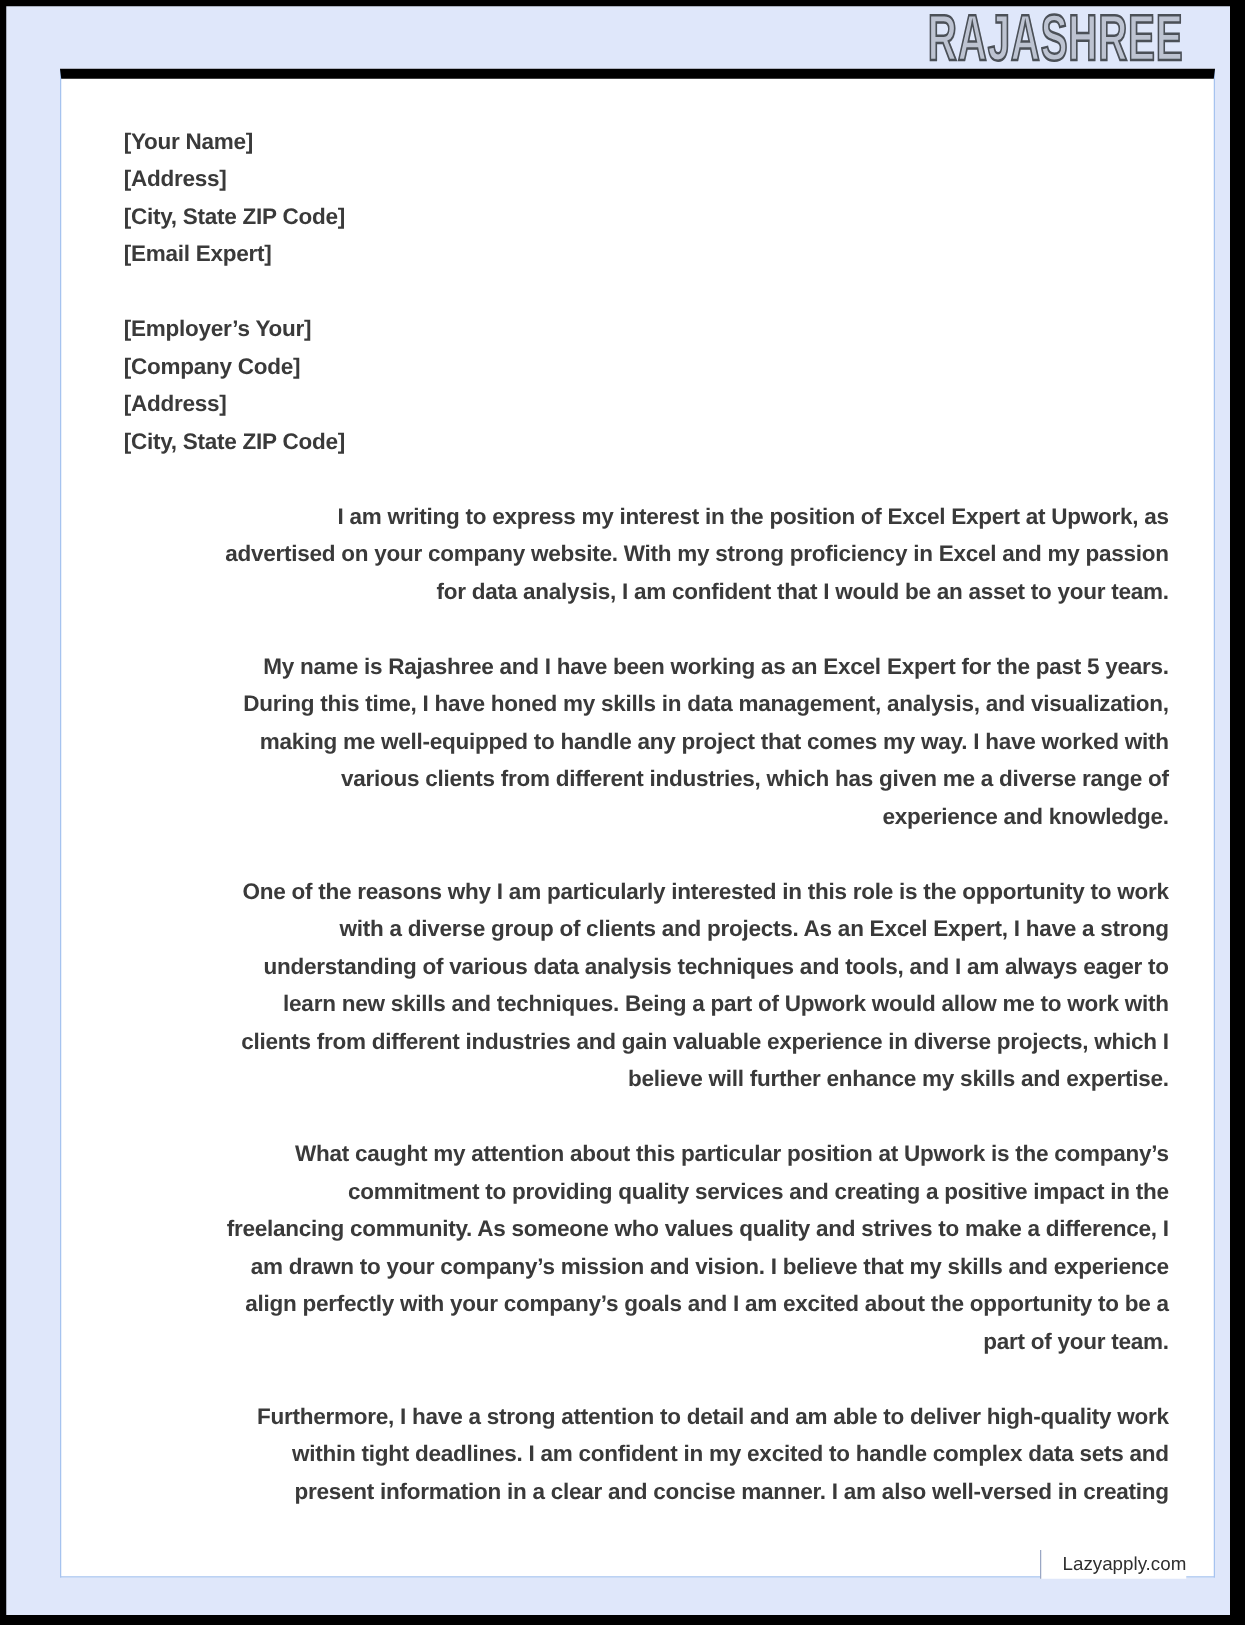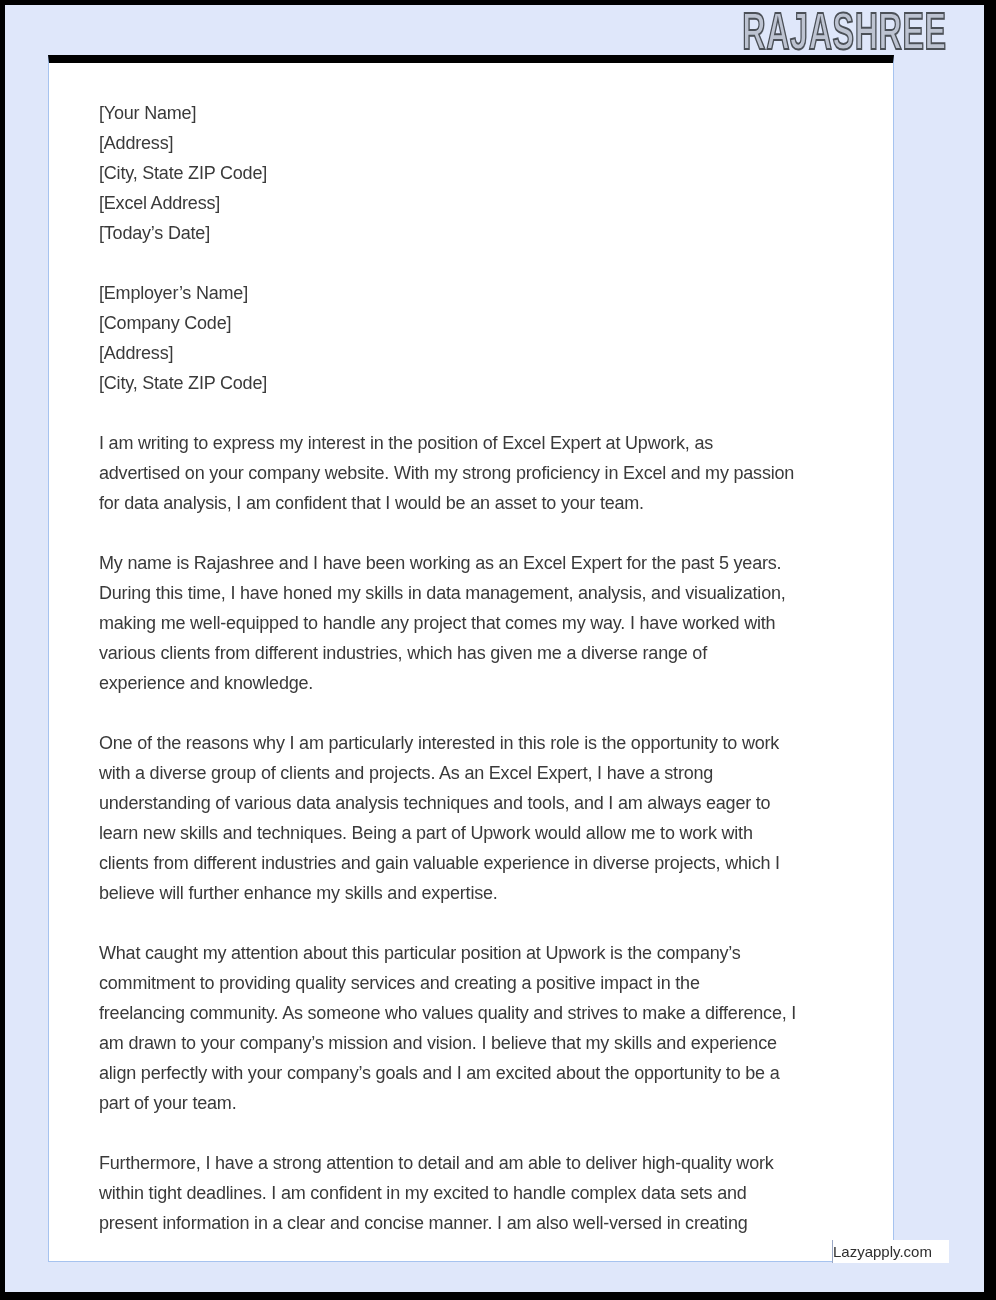--- a/index.html
+++ b/index.html
@@ -39,73 +39,73 @@
     transform:scaleX(0.62);
     transform-origin:100% 50%;
     white-space:nowrap;
     z-index:2;
   }
 
   
   .page{
     position:absolute;
     left:48px;top:55px;
-    width:846px;height:1207px;
+    width:924px;height:1207px;
     background:var(--page-bg,#fff);
     border-top:8px solid var(--frame,#000);
     border-left:1px solid var(--page-border,#a6c3ef);
     border-right:1px solid var(--page-border,#a6c3ef);
     border-bottom:1px solid var(--page-border,#a6c3ef);
     z-index:1;
+    font-weight:bold;
   }
   .content{
     position:absolute;
     left:50px;top:35px;
     width:836px;
     color:var(--text,#3a3a3a);
     font-size:18px;
     line-height:30px;
     letter-spacing:-0.2px;
   }
   .block{margin-bottom:30px;}
-  .para{white-space:pre-line;}
+  .para{white-space:pre-line;text-align:right;}
 
   
   .watermark{
     position:absolute;
     left:832px;top:1240px;
     width:117px;height:23px;
     background:var(--page-bg,#fff);
     border-left:1px solid #9aa7c4;
-    display:flex;align-items:center;justify-content:flex-start;
+    display:flex;align-items:center;justify-content:flex-end;
     font-size:15px;
     color:#2e2e2e;
     z-index:3;
   }
 </style>
 </head>
 <body>
 
 <div class="screen">
 
   <div class="logo">RAJASHREE</div>
 
   <div class="page">
     <div class="content">
 
       <div class="block">
         <div>[Your Name]</div>
         <div>[Address]</div>
         <div>[City, State ZIP Code]</div>
-        <div>[Excel Address]</div>
-        <div>[Today’s Date]</div>
+        <div>[Email Expert]</div>
       </div>
 
       <div class="block">
-        <div>[Employer’s Name]</div>
+        <div>[Employer’s Your]</div>
         <div>[Company Code]</div>
         <div>[Address]</div>
         <div>[City, State ZIP Code]</div>
       </div>
 
 
       <div class="block para">I am writing to express my interest in the position of Excel Expert at Upwork, as
 advertised on your company website. With my strong proficiency in Excel and my passion
 for data analysis, I am confident that I would be an asset to your team.</div>
       <div class="block para">My name is Rajashree and I have been working as an Excel Expert for the past 5 years.

